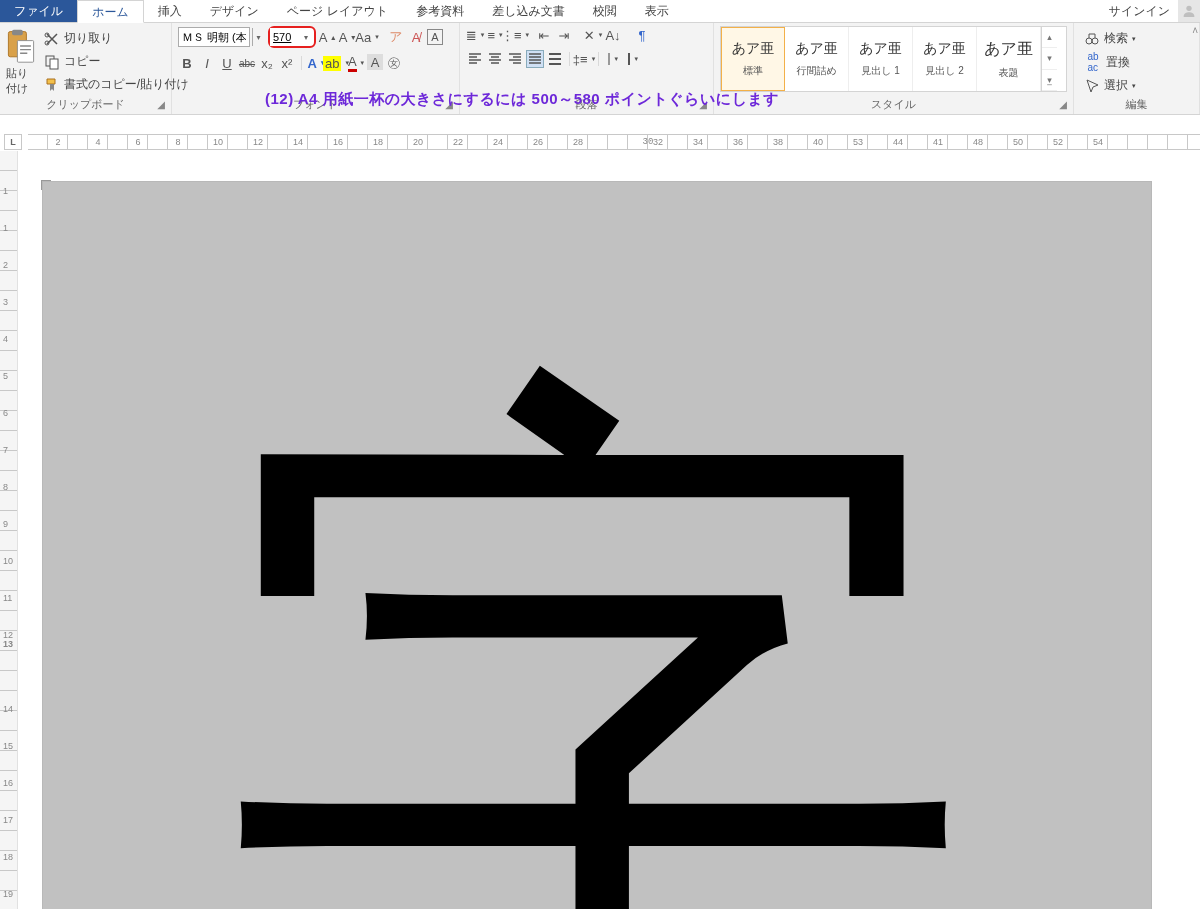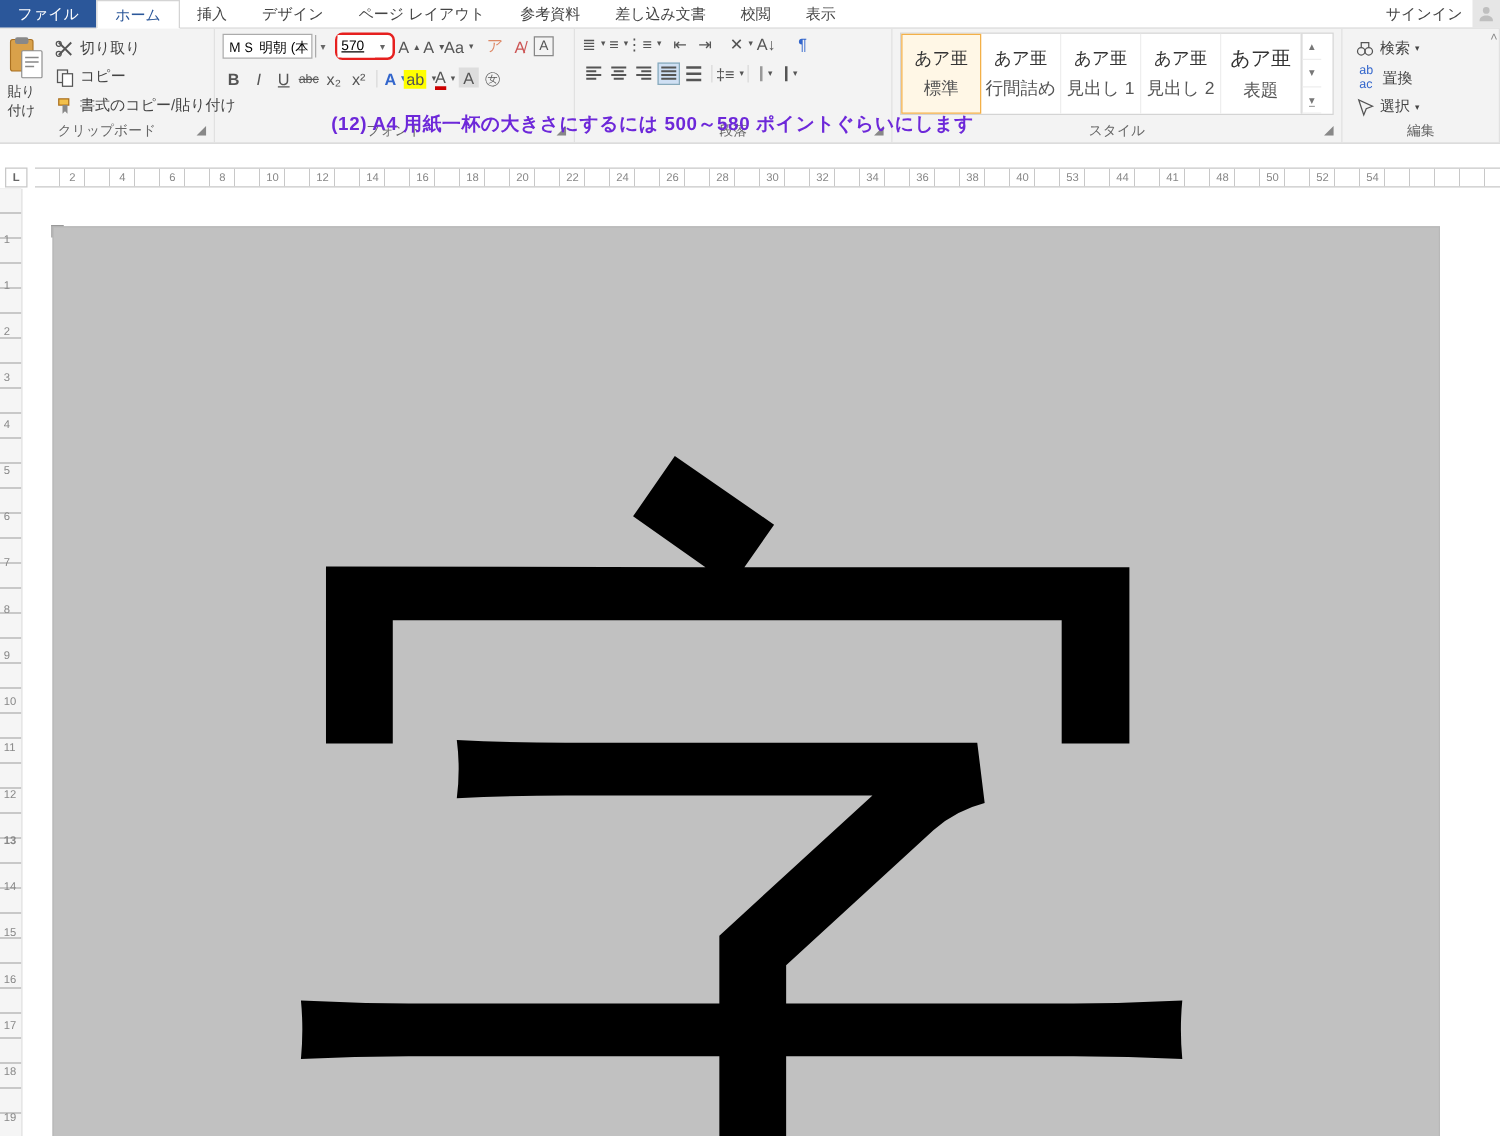--- a/index.html
+++ b/index.html
@@ -140,21 +140,21 @@
   }
   .style-item {
     width: 64px;
     border-right: 1px solid #eee;
     display: flex; flex-direction: column;
     align-items: center; justify-content: center;
     cursor: pointer;
   }
   .style-item.sel { border: 1px solid #f3b048; background: #fff7e6; }
   .style-sample { font-size: 14px; color: #333; }
-  .style-name { font-size: 14px; color: #555; margin-top: 6px; }
+  .style-name { font-size: 10px; color: #555; margin-top: 6px; }
   .style-scroll {
     width: 16px;
     display: flex; flex-direction: column;
     border-left: 1px solid #d4d4d4;
   }
   .style-scroll div { flex:1; display:flex; align-items:center; justify-content:center; font-size:9px; color:#777; border-bottom:1px solid #eee; cursor:pointer; }
   .annotation {
     position: absolute;
     top: 90px;
     left: 265px;
@@ -480,21 +480,21 @@
       <span style="left: 190px;">10</span>
       <span style="left: 230px;">12</span>
       <span style="left: 270px;">14</span>
       <span style="left: 310px;">16</span>
       <span style="left: 350px;">18</span>
       <span style="left: 390px;">20</span>
       <span style="left: 430px;">22</span>
       <span style="left: 470px;">24</span>
       <span style="left: 510px;">26</span>
       <span style="left: 550px;">28</span>
-      <span style="left: 590px;">30</span>
+      <span style="left: 620px; font-family: Liberation Mono, monospace;">30</span>
       <span style="left: 630px;">32</span>
       <span style="left: 670px;">34</span>
       <span style="left: 710px;">36</span>
       <span style="left: 750px; text-align: right;">38</span>
       <span style="left: 790px;">40</span>
       <span style="left: 830px;">53</span>
       <span style="left: 870px;">44</span>
       <span style="left: 910px;">41</span>
       <span style="left: 950px;">48</span>
       <span style="left: 990px;">50</span>
@@ -511,21 +511,21 @@
       <span style="top: 151px;">3</span>
       <span style="top: 188px;">4</span>
       <span style="top: 225px;">5</span>
       <span style="top: 262px;">6</span>
       <span style="top: 299px;">7</span>
       <span style="top: 336px;">8</span>
       <span style="top: 373px;">9</span>
       <span style="top: 410px;">10</span>
       <span style="top: 447px;">11</span>
       <span style="top: 484px;">12</span>
-      <span style="top: 521px; font-weight: bold;">13</span>
+      <span style="top: 493px; font-weight: bold;">13</span>
       <span style="top: 558px;">14</span>
       <span style="top: 595px;">15</span>
       <span style="top: 632px;">16</span>
       <span style="top: 669px;">17</span>
       <span style="top: 706px;">18</span>
       <span style="top: 743px;">19</span>
     </div>
   <div class="canvas">
     <div style="position:relative">
       <div class="corner" style="left:-1px;top:-1px"></div>

